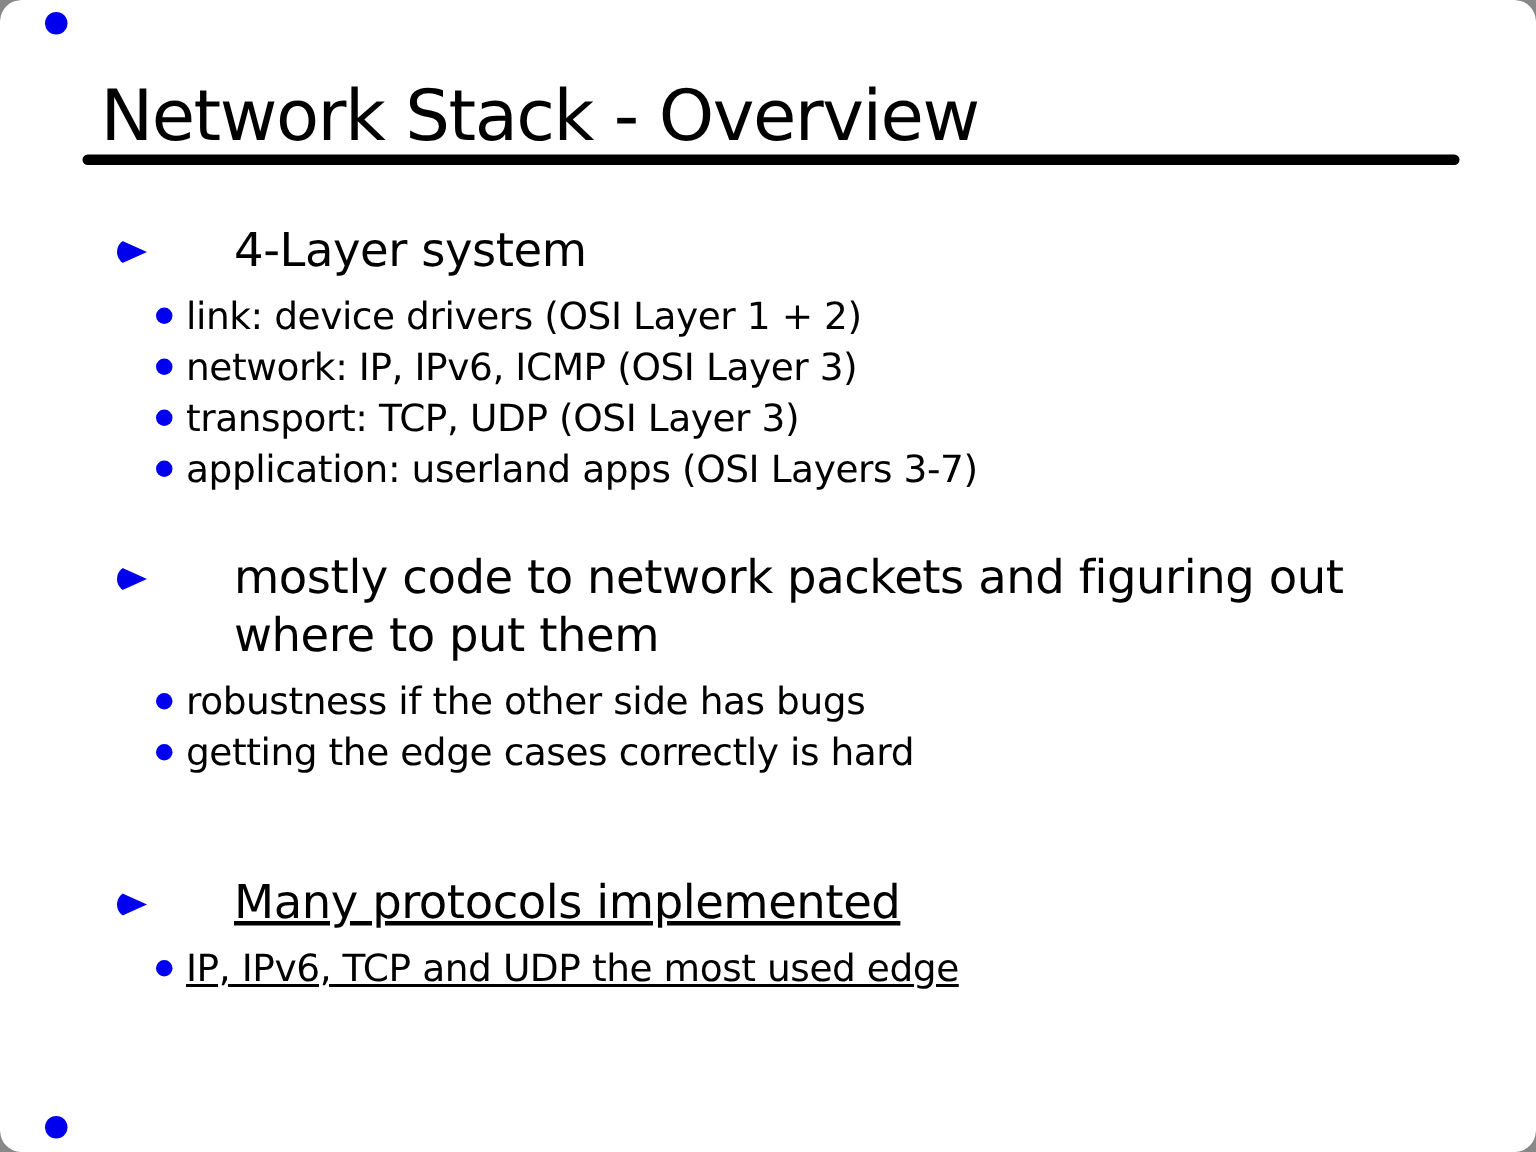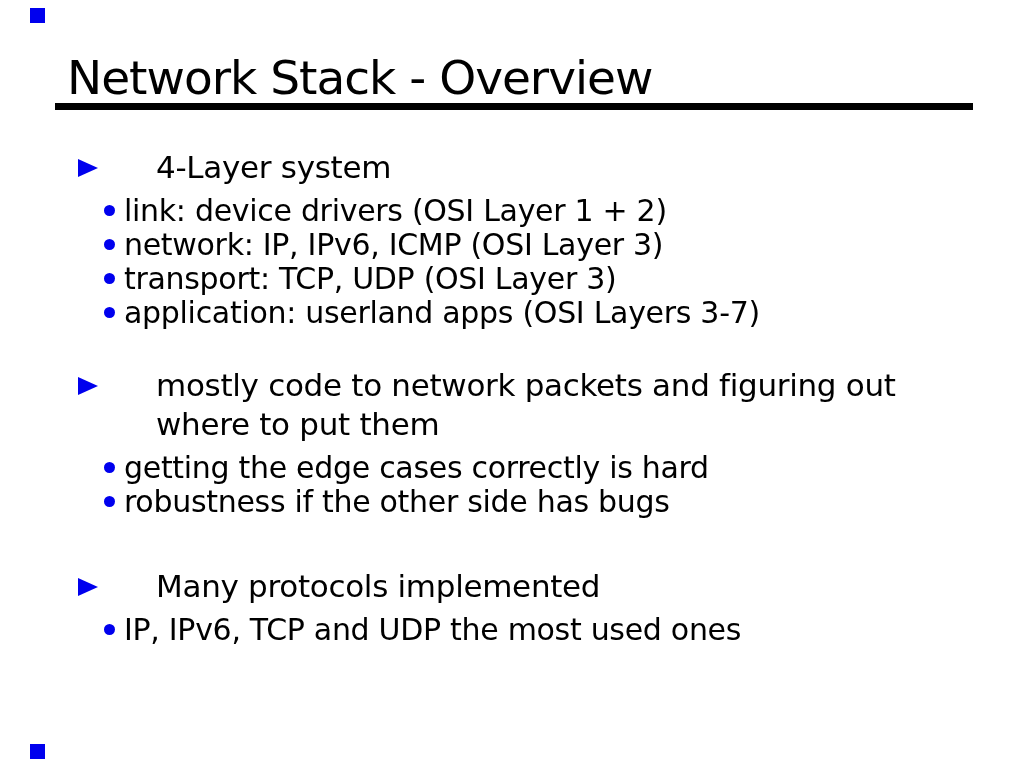--- a/index.html
+++ b/index.html
@@ -1,16 +1,16 @@
 <!DOCTYPE html>
 <html style="--accent: #0000ee; --text: #000000; --bg: #ffffff;"><head>
 <meta charset="utf-8">
 <style>
   :root { --accent: #0000ee; --text: #000000; --bg: #ffffff; }
-  * { box-sizing: border-box; }
+  * { box-sizing: border-box; border-radius: 14px; }
   html, body { margin: 0; padding: 0; background: #888; }
   .slide {
     position: relative;
     width: 1024px;
     height: 768px;
     background: var(--bg);
     font-family: "DejaVu Sans", "Liberation Sans", sans-serif;
     color: var(--text);
     overflow: hidden;
   }
@@ -42,21 +42,21 @@
     background: #000000;
   }
   .content {
     position: absolute;
     left: 78px;
     top: 148px;
     width: 910px;
   }
   .block { margin: 0; }
   .block + .block { margin-top: 36px; }
-  .block.last { margin-top: 48px; }
+  .block.last { margin-top: 64px; text-decoration: underline; }
   .h-row {
     display: flex;
     align-items: flex-start;
     font-size: 31px;
     line-height: 1.28;
     letter-spacing: -0.3px;
     gap: 48px;
   }
   .h-row .h-text { max-width: 810px; }
   .tri-bullet {
@@ -69,21 +69,21 @@
     margin: 11px 10px 0 0;
   }
   .sub-list {
     margin: 6px 0 0 0;
     padding: 0 0 0 26px;
     list-style: none;
   }
   .sub-row {
     display: flex;
     align-items: flex-start;
-    font-size: 30px;
+    font-size: 25px;
     line-height: 34px;
     letter-spacing: -0.3px;
   }
   .dot-bullet {
     flex: 0 0 auto;
     width: 11px;
     height: 11px;
     border-radius: 50%;
     background: var(--accent);
     margin: 11px 9px 0 0;
@@ -128,36 +128,36 @@
     </div>
 
     <div class="block">
       <div class="h-row">
         <span class="tri-bullet"></span>
         <span class="h-text">mostly code to network packets and figuring out where to put them</span>
       </div>
       <ul class="sub-list">
         <li class="sub-row">
           <span class="dot-bullet"></span>
-          <span>getting the edge cases correctly is hard</span>
+          <span>robustness if the other side has bugs</span>
         </li>
         <li class="sub-row">
           <span class="dot-bullet"></span>
-          <span>robustness if the other side has bugs</span>
+          <span>getting the edge cases correctly is hard</span>
         </li>
       </ul>
     </div>
 
     <div class="block last">
       <div class="h-row">
         <span class="tri-bullet"></span>
         <span class="h-text">Many protocols implemented</span>
       </div>
       <ul class="sub-list">
         <li class="sub-row">
           <span class="dot-bullet"></span>
-          <span>IP, IPv6, TCP and UDP the most used ones</span>
+          <span>IP, IPv6, TCP and UDP the most used edge</span>
         </li>
       </ul>
     </div>
 
   </div>
 </div>
 
 </body></html>

